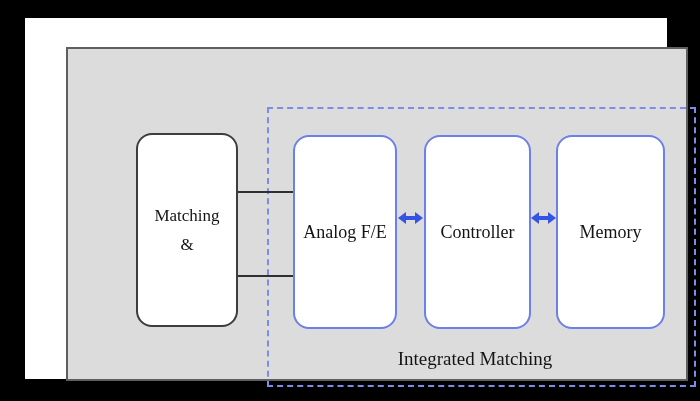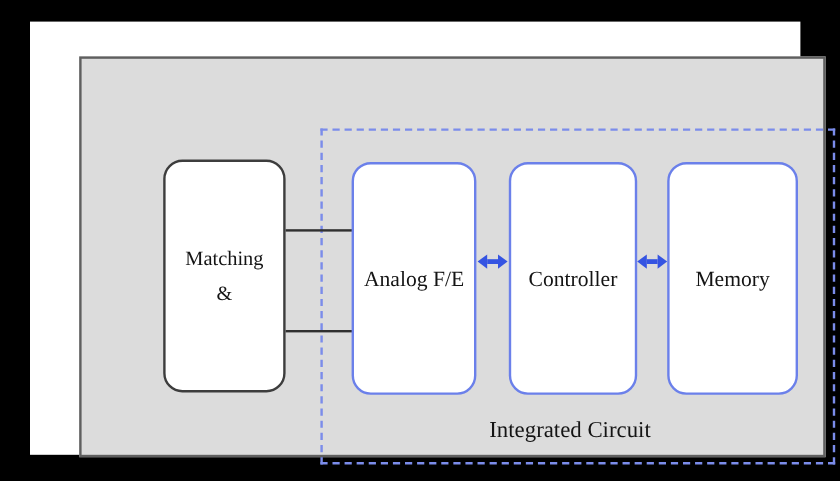--- a/index.html
+++ b/index.html
@@ -133,17 +133,17 @@
         <div class="head-left"></div>
         <div class="shaft"></div>
         <div class="head-right"></div>
       </div>
       <div class="dbl-arrow arrow-controller-memory">
         <div class="head-left"></div>
         <div class="shaft"></div>
         <div class="head-right"></div>
       </div>
 
-      <div class="ic-label">Integrated Circuit</div>
+      <div class="ic-label">Integrated Matching</div>
 
     </div>
   </div>
 </div>
 
 </body></html>

